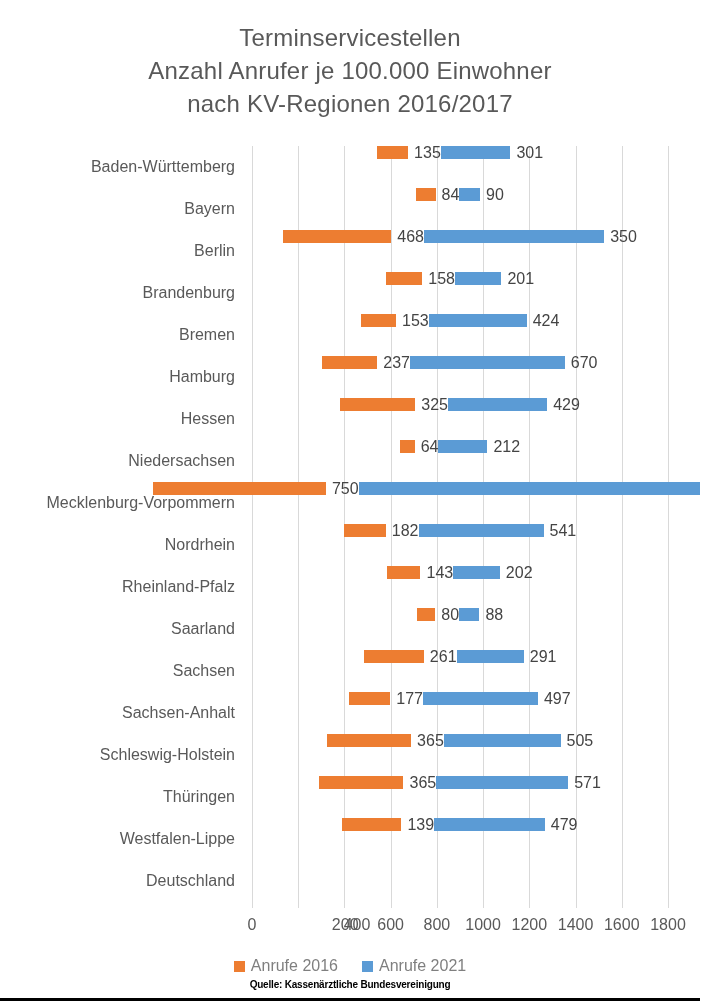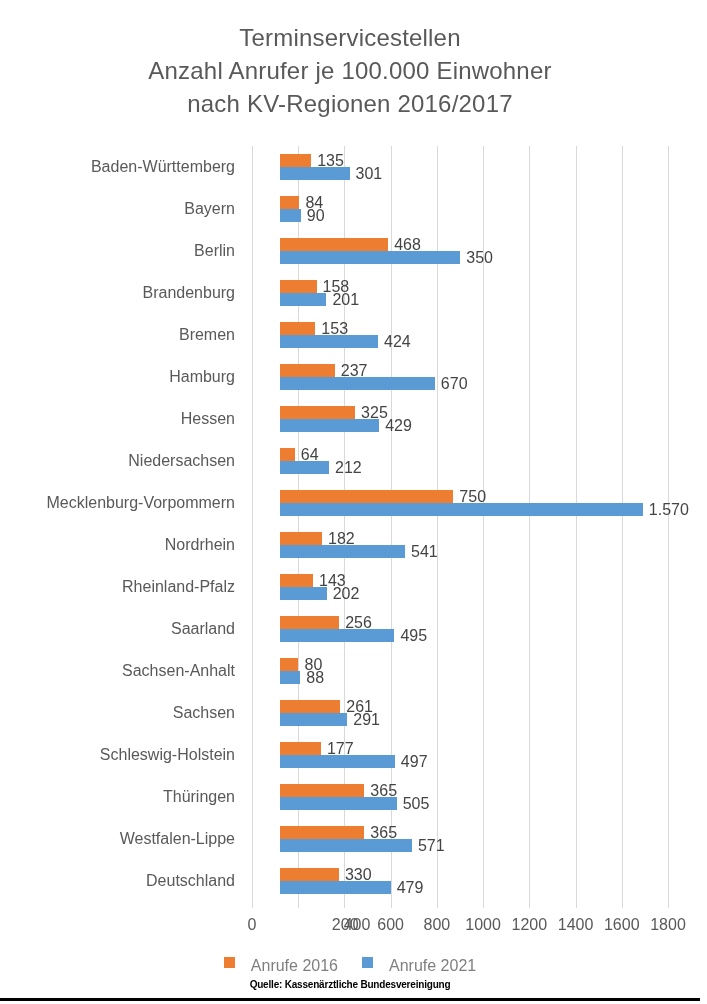--- a/index.html
+++ b/index.html
@@ -46,23 +46,22 @@
     position: absolute;
     top: 0;
     width: 1px;
     height: 762px; 
     background: #d9d9d9;
   }
   .rows { position: absolute; left: 0; top: 0; width: 100%; height: 756px; }
   .chart-row {
     height: 42px;
     display: flex;
-    flex-direction: column;
+    flex-direction: row;
     justify-content: center;
-    margin-left: 28px;
   }
   .bar-line {
     display: flex;
     align-items: center;
     height: 13px;
   }
   .bar { height: 13px; flex: 0 0 auto; }
   .bar-label {
     margin-left: 6px;
     font-size: 16px;
@@ -87,21 +86,21 @@
   .legend {
     position: absolute;
     top: 957px; left: 0; right: 0;
     display: flex;
     justify-content: center;
     align-items: center;
     gap: 24px;
     color: #7f7f7f;
     font-size: 16px;
   }
-  .legend-item { display: flex; align-items: flex-start; gap: 16px; }
+  .legend-item { display: flex; align-items: center; gap: 6px; }
   .legend-swatch { width: 11px; height: 11px; display: inline-block; }
   .source {
     position: absolute;
     top: 979px; left: 0; right: 0;
     text-align: center;
     color: #000000;
     font-size: 10px;
     font-weight: 600;
     letter-spacing: -0.2px;
   }
@@ -130,22 +129,22 @@
       <div class="cat-label">Berlin</div>
       <div class="cat-label">Brandenburg</div>
       <div class="cat-label">Bremen</div>
       <div class="cat-label">Hamburg</div>
       <div class="cat-label">Hessen</div>
       <div class="cat-label">Niedersachsen</div>
       <div class="cat-label">Mecklenburg-Vorpommern</div>
       <div class="cat-label">Nordrhein</div>
       <div class="cat-label">Rheinland-Pfalz</div>
       <div class="cat-label">Saarland</div>
+      <div class="cat-label">Sachsen</div>
       <div class="cat-label">Sachsen-Anhalt</div>
-      <div class="cat-label">Sachsen</div>
       <div class="cat-label">Schleswig-Holstein</div>
       <div class="cat-label">Thüringen</div>
       <div class="cat-label">Westfalen-Lippe</div>
       <div class="cat-label">Deutschland</div>
     </div>
 
   <div class="plot">
     <div id="gridEl">
         <div class="gridline" style="left: 0px;"></div>
         <div class="gridline" style="left: 46.2222px;"></div>
@@ -264,30 +263,20 @@
             <div class="bar" style="width: 33.0489px; background: rgb(237, 125, 49);"></div>
             <span class="bar-label">143</span>
           </div>
           <div class="bar-line">
             <div class="bar" style="width: 46.6844px; background: rgb(91, 155, 213);"></div>
             <span class="bar-label">202</span>
           </div>
         </div>
         <div class="chart-row">
           <div class="bar-line">
-            <div class="bar" style="width: 59.1644px; background: rgb(237, 125, 49);"></div>
-            <span class="bar-label">256</span>
-          </div>
-          <div class="bar-line">
-            <div class="bar" style="width: 114.4px; background: rgb(91, 155, 213);"></div>
-            <span class="bar-label">495</span>
-          </div>
-        </div>
-        <div class="chart-row">
-          <div class="bar-line">
             <div class="bar" style="width: 18.4889px; background: rgb(237, 125, 49);"></div>
             <span class="bar-label">80</span>
           </div>
           <div class="bar-line">
             <div class="bar" style="width: 20.3378px; background: rgb(91, 155, 213);"></div>
             <span class="bar-label">88</span>
           </div>
         </div>
         <div class="chart-row">
           <div class="bar-line">
@@ -325,21 +314,21 @@
             <span class="bar-label">365</span>
           </div>
           <div class="bar-line">
             <div class="bar" style="width: 131.964px; background: rgb(91, 155, 213);"></div>
             <span class="bar-label">571</span>
           </div>
         </div>
         <div class="chart-row">
           <div class="bar-line">
             <div class="bar" style="width: 58.9333px; background: rgb(237, 125, 49);"></div>
-            <span class="bar-label">330</span>
+            <span class="bar-label">139</span>
           </div>
           <div class="bar-line">
             <div class="bar" style="width: 110.702px; background: rgb(91, 155, 213);"></div>
             <span class="bar-label">479</span>
           </div>
         </div>
       </div>
   </div>
 
   <div class="x-axis" id="xAxisEl">

